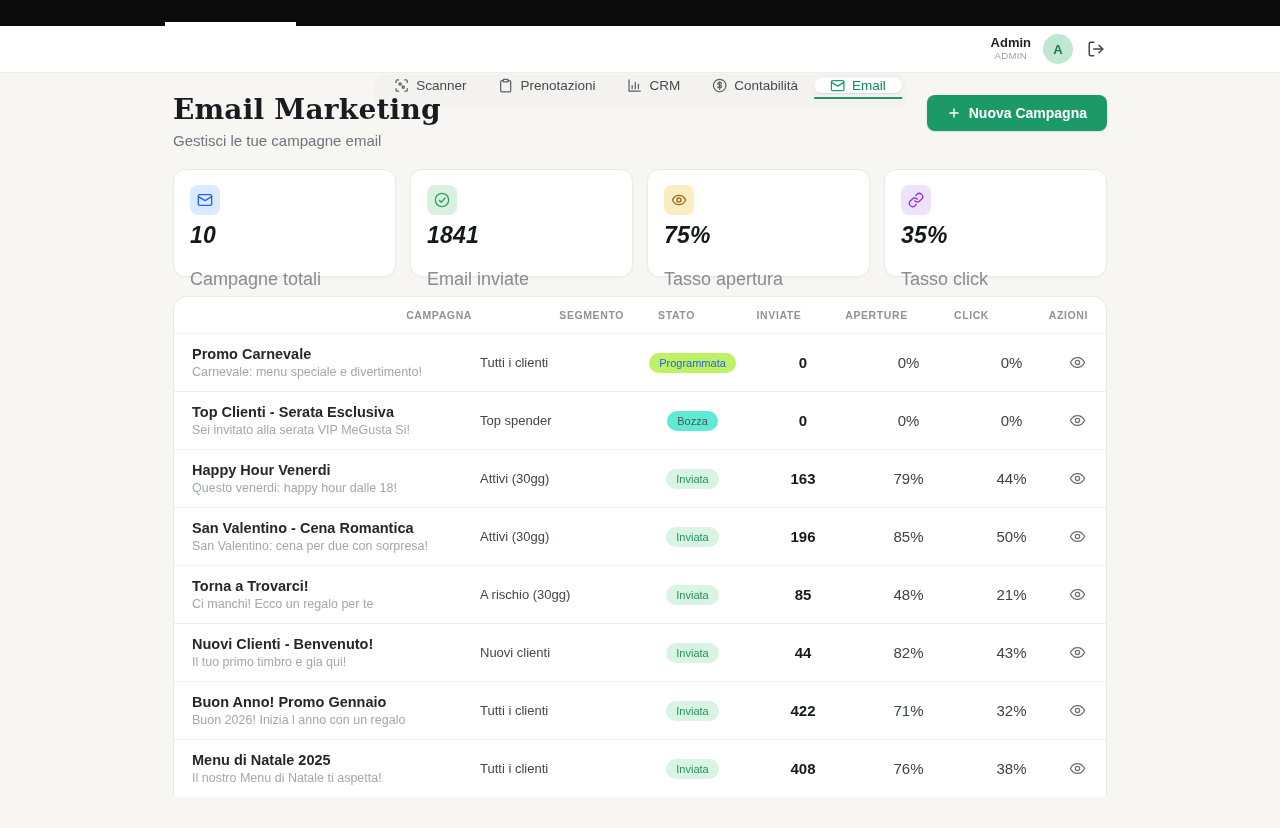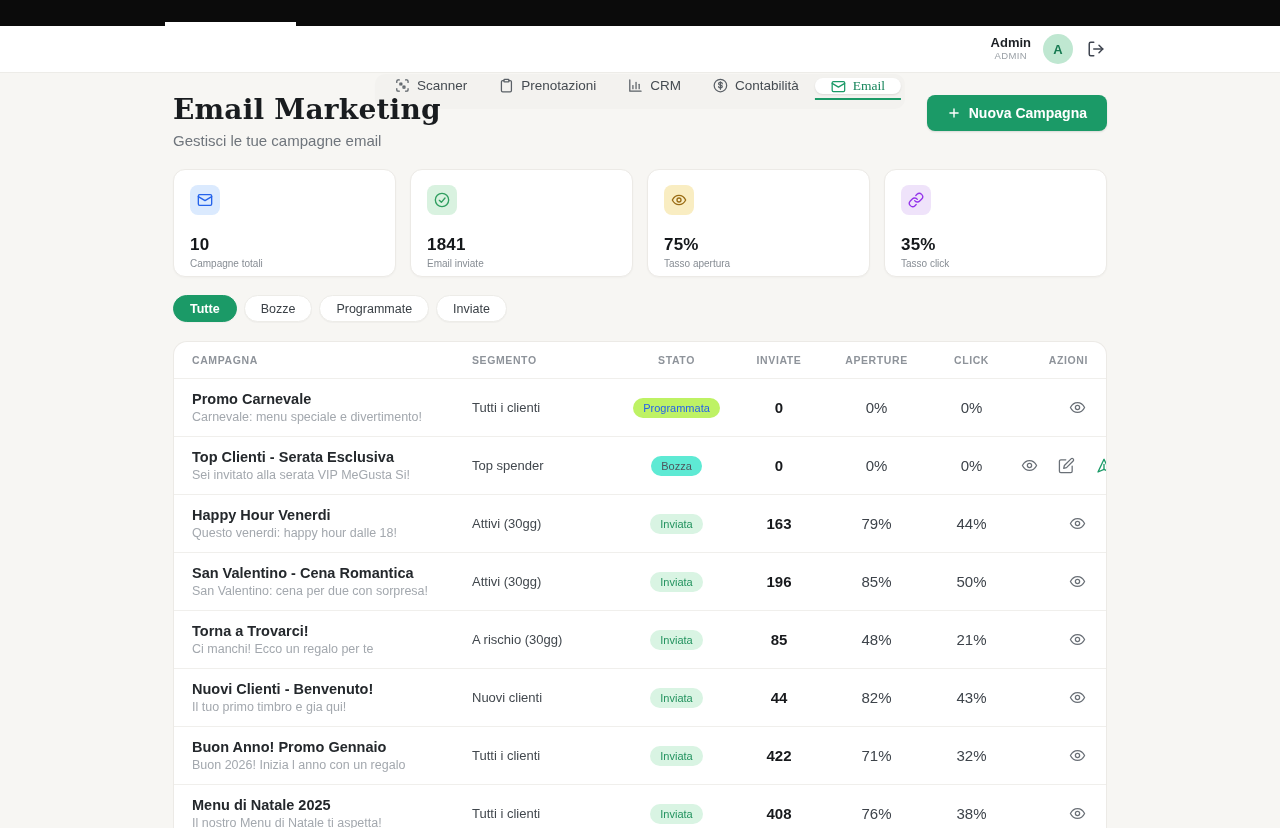--- a/index.html
+++ b/index.html
@@ -25,21 +25,21 @@
     display:flex; align-items:flex-start; background:#f3f2ef;
     border-radius:10px; padding:4px; height:35px;margin-top:43px;
   }
   .tab {
     display:flex; align-items:center; gap:7px; padding:0 16px;
     font-size:13.5px; font-weight:500; color:#454b51; border:none;
     background:transparent; border-radius:8px; cursor:pointer; position:relative;
     font-family:inherit;
   }
   .tab svg { width:15px; height:15px; color:#5a6066; }
-  .tab.active { background:#ffffff; color:#17855b; box-shadow:0 1px 2px rgba(0,0,0,.10);font-family:Liberation Serif, serif; }
+  .tab.active { background:#ffffff; color:#17855b; box-shadow:0 1px 2px rgba(0,0,0,.10); }
   .tab.active svg { color:#1b9a67; }
   .tab .underline { display:none; }
   .tab.active .underline {
     display:block; position:absolute; left:0; right:0; bottom:-6px;
     height:2px; background:#1b9a67;
   }
   .user-block {
     position:absolute; right:0; top:0; height:100%;
     display:flex; align-items:center; gap:12px;
   }
@@ -74,22 +74,22 @@
   .stats { display:flex; gap:14px; margin-top:20px; }
   .stat-card {
     flex:1; background:#fff; border:1px solid #eceae6; border-radius:12px;
     padding:15px 16px; height:108px; box-shadow:0 1px 2px rgba(0,0,0,.03);
   }
   .stat-icon {
     width:30px; height:30px; border-radius:8px;
     display:flex; align-items:center; justify-content:center;
   }
   .stat-icon svg { width:16px; height:16px; }
-  .stat-value { margin-top:20px; font-size:17px; font-weight:700; color:#15181b; letter-spacing:.2px; }
-  .stat-label { margin-top:3px; font-size:10px; color:#878d94; }
+  .stat-value { margin-top:7px; font-size:23px; font-weight:700; color:#15181b; letter-spacing:.2px;font-style:italic; }
+  .stat-label { margin-top:20px; font-size:18px; color:#878d94; }
 
   
   .filters { display:flex; gap:7px; margin-top:18px; }
   .pill {
     height:27px; padding:0 16px; border-radius:14px; font-size:12.5px;
     background:#fff; color:#3a4046; border:1px solid #edece8; cursor:pointer;
     box-shadow:0 1px 1px rgba(0,0,0,.03); font-family:inherit;
   }
   .pill.active { background:#1b9a67; color:#fff; border-color:#1b9a67; font-weight:600; }
 
@@ -98,25 +98,25 @@
     margin-top:19px; background:#fff; border:1px solid #eceae6;
     border-bottom:none; border-radius:14px 14px 0 0; overflow:hidden;
   }
   .thead, .trow {
     display:grid;
     grid-template-columns:280px 152px 105px 100px 95px 95px 1fr;
     align-items:center; padding:0 18px;
   }
   .thead { height:36px; }
   .th {
-    font-size:10.5px; font-weight:700; letter-spacing:.6px; color:#8e939a;
+    font-size:10.5px; font-weight:700; letter-spacing:.6px; color:#8e939a;text-align:right;
   }
   .th.c { text-align:center; }
   .th.r { text-align:right; }
-  .trow { height:58px; border-top:1px solid #f0efec; cursor:default; }
+  .trow { height:58px; border-top:1px solid #f0efec; cursor:default;gap:8px; }
   .cell-campaign { padding-right:10px; }
   .row-title { font-size:14.5px; font-weight:600; color:#24282c; line-height:1.25; }
   .row-sub { font-size:12.5px; color:#a3a8ae; margin-top:2px; line-height:1.2; }
   .cell-segment { font-size:13px; color:#41474d; }
   .cell-c { text-align:center; }
   .badge {
     display:inline-block; font-size:11px; font-weight:500;
     padding:4px 10px; border-radius:11px; white-space:nowrap;
   }
   .badge-blue  { background:#bef264; color:#2563eb; }
@@ -261,26 +261,20 @@
         <svg viewBox="0 0 24 24" fill="none" stroke="currentColor" stroke-width="2" stroke-linecap="round" stroke-linejoin="round">
             <path d="M10 13a5 5 0 0 0 7.54.54l3-3a5 5 0 0 0-7.07-7.07l-1.72 1.71"></path>
             <path d="M14 11a5 5 0 0 0-7.54-.54l-3 3a5 5 0 0 0 7.07 7.07l1.71-1.71"></path>
           </svg>
       </div>
       <div class="stat-value">35%</div>
       <div class="stat-label">Tasso click</div>
     </div>
   </div>
 
-  <div class="filters">
-    <button class="pill active">Tutte</button>
-    <button class="pill">Bozze</button>
-    <button class="pill">Programmate</button>
-    <button class="pill">Inviate</button>
-  </div>
 
   <div class="table-card">
     <div class="thead">
       <span class="th">CAMPAGNA</span>
       <span class="th">SEGMENTO</span>
       <span class="th c">STATO</span>
       <span class="th c">INVIATE</span>
       <span class="th c">APERTURE</span>
       <span class="th c">CLICK</span>
       <span class="th r">AZIONI</span>

